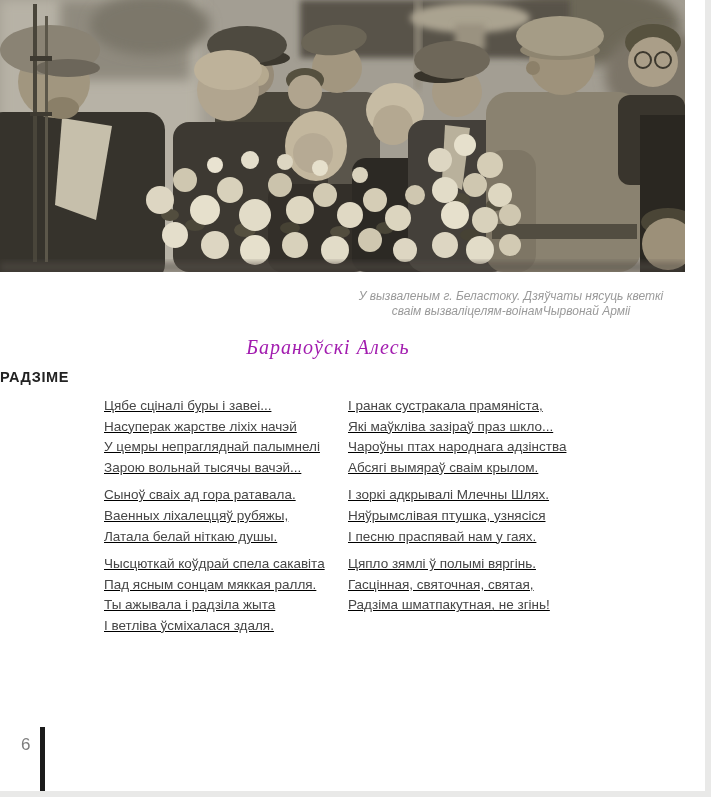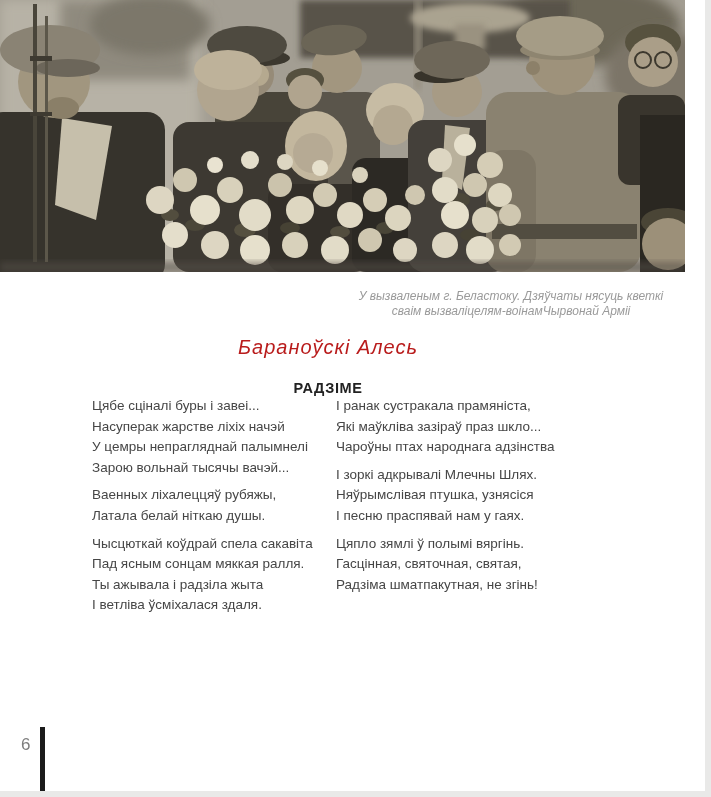--- a/index.html
+++ b/index.html
@@ -25,40 +25,40 @@
   .caption{
     position:absolute;top:289px;left:346px;width:330px;
     text-align:center;
     font-style:italic;
     font-size:12px;line-height:15px;
     color:#9a9a9a;
   }
   .author{
     position:absolute;top:336px;left:0;width:656px;
     text-align:center;
-    font-family:Liberation Sans, sans-serif;
+    font-family:Liberation Serif, serif;
     font-style:italic;
     font-size:20px;
     letter-spacing:1px;
-    color:#b91c1c;
+    color:#a21caf;
   }
   .title{
-    position:absolute;top:380px;left:0;width:656px;
-    text-align:center;
+    position:absolute;top:369px;left:0;width:656px;
+    text-align:left;
     font-weight:bold;
     font-size:14.5px;
     letter-spacing:0.6px;
     color:#222222;
   }
   .poem-col{
     position:absolute;top:396px;
   }
   .poem-col.left{left:88px;}
   .poem-col.right{left:332px;}
-  .stanza{margin:0 0 7px 4px;}
+  .stanza{margin:0 0 7px 16px;text-decoration:underline;}
   .poem-line{
     font-size:13.5px;
     line-height:20.6px;
     color:#464646;
     white-space:nowrap;
   }
   .page-number{
     position:absolute;left:21px;top:735px;
     font-size:17px;
     color:#7d7d7d;
@@ -220,35 +220,37 @@
   <div class="title">РАДЗІМЕ</div>
 
   <div class="poem-col left">
       <div class="stanza">
         <div class="poem-line">Цябе сціналі буры і завеі...</div>
         <div class="poem-line">Насуперак жарстве ліхіх начэй</div>
         <div class="poem-line">У цемры непрагляднай палымнелі</div>
         <div class="poem-line">Зарою вольнай тысячы вачэй...</div>
       </div>
       <div class="stanza">
+        <div class="poem-line">Сыноў сваіх ад гора ратавала.</div>
         <div class="poem-line">Ваенных ліхалеццяў рубяжы,</div>
         <div class="poem-line">Латала белай ніткаю душы.</div>
       </div>
       <div class="stanza">
         <div class="poem-line">Чысцюткай коўдрай спела сакавіта</div>
         <div class="poem-line">Пад ясным сонцам мяккая ралля.</div>
         <div class="poem-line">Ты ажывала і радзіла жыта</div>
         <div class="poem-line">І ветліва ўсміхалася здаля.</div>
       </div>
     </div>
   <div class="poem-col right">
       <div class="stanza">
         <div class="poem-line">І ранак сустракала прамяніста,</div>
         <div class="poem-line">Які маўкліва зазіраў праз шкло...</div>
         <div class="poem-line">Чароўны птах народнага адзінства</div>
+        <div class="poem-line">Абсягі вымяраў сваім крылом.</div>
       </div>
       <div class="stanza">
         <div class="poem-line">І зоркі адкрывалі Млечны Шлях.</div>
         <div class="poem-line">Няўрымслівая птушка, узнясіся</div>
         <div class="poem-line">І песню праспявай нам у гаях.</div>
       </div>
       <div class="stanza">
         <div class="poem-line">Цяпло зямлі ў полымі вяргінь.</div>
         <div class="poem-line">Гасцінная, святочная, святая,</div>
         <div class="poem-line">Радзіма шматпакутная, не згінь!</div>

